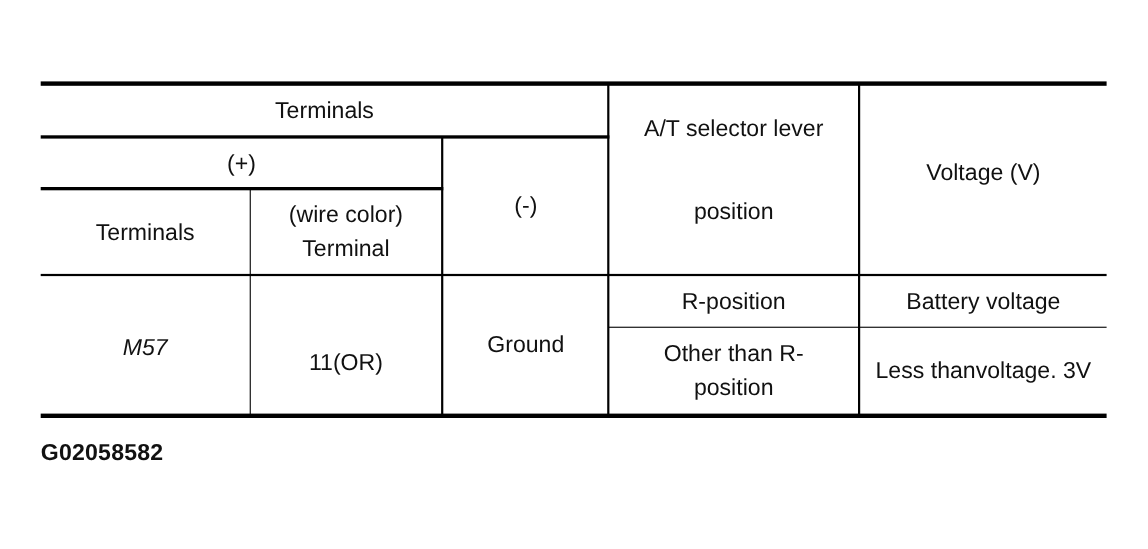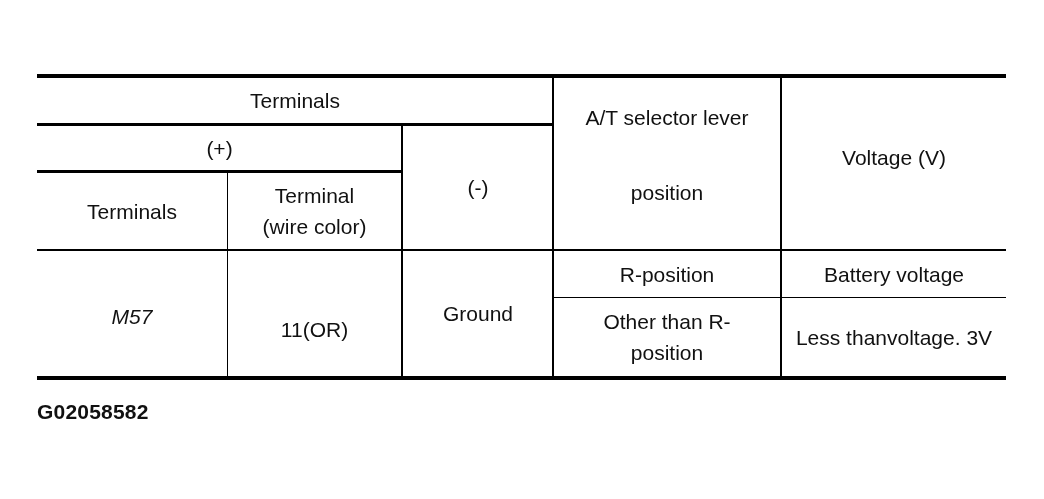--- a/index.html
+++ b/index.html
@@ -70,22 +70,22 @@
     <div class="cell" style="left:37px; top:126px; width:365px; height:44px;">
       <span>(+)</span>
     </div>
     <div class="cell" style="left:403px; top:126px; width:150px; height:123px;">
       <span>(-)</span>
     </div>
     <div class="cell" style="left:37px; top:173px; width:190px; height:76px;">
       <span>Terminals</span>
     </div>
     <div class="cell" style="left:228px; top:173px; width:173px; height:76px; flex-direction:column;">
+      <span>(wire color)</span>
       <span>Terminal</span>
-      <span>(wire color)</span>
     </div>
     <div class="cell" style="left:554px; top:78px; width:226px; height:171px; flex-direction:column; padding-bottom:17px; box-sizing:border-box;gap:44px;">
       <span>A/T selector lever</span>
       <span>position</span>
     </div>
     <div class="cell" style="left:782px; top:78px; width:224px; height:171px; padding-bottom:12px; box-sizing:border-box;">
       <span>Voltage (V)</span>
     </div>
 
     <div class="cell" style="left:37px; top:254px; width:190px; height:125px;font-style:italic;">

